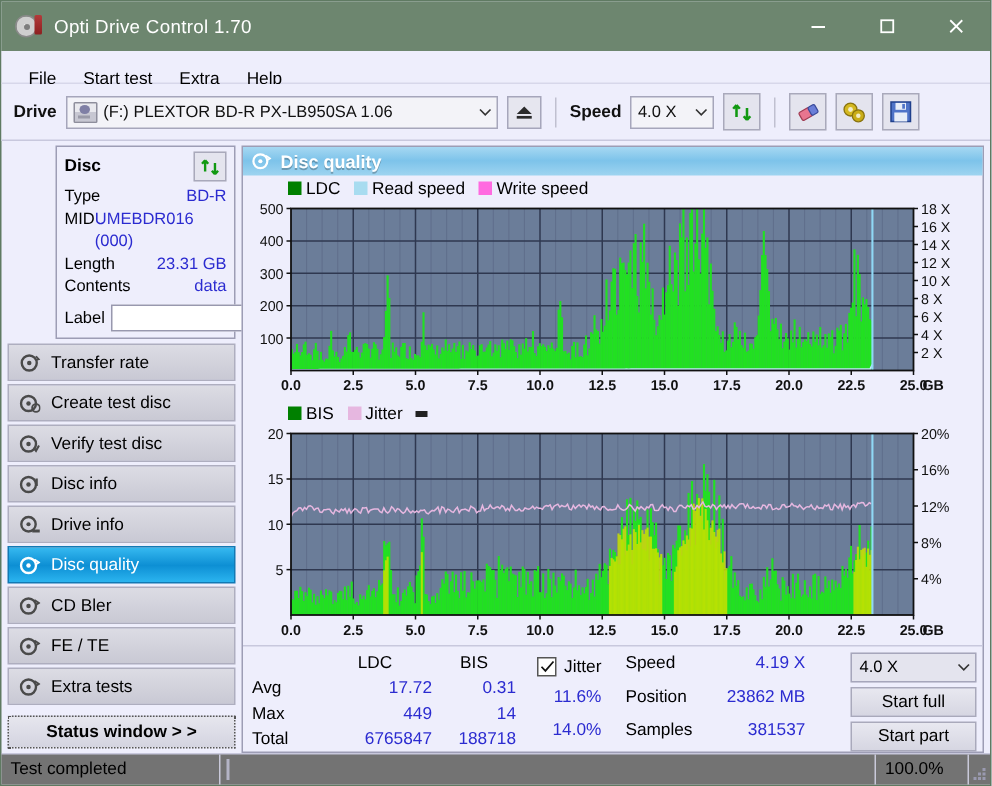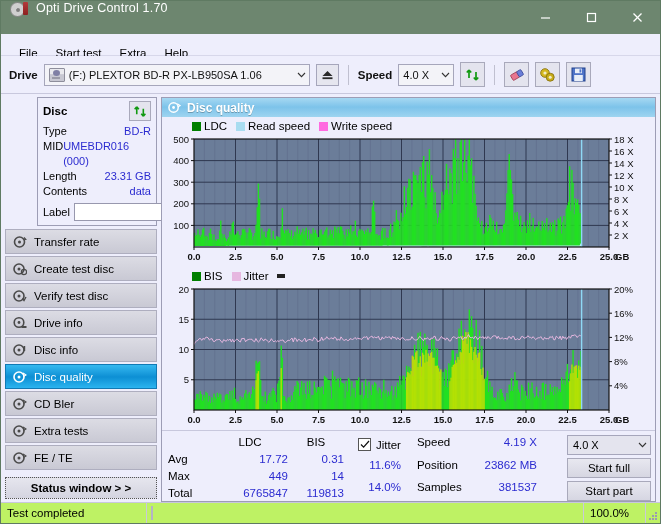--- a/index.html
+++ b/index.html
@@ -14,21 +14,21 @@
   .window {
     width: 661px; height: 524px;
     background: #eeeefc;
     border: 1px solid #5f7a62;
     display: flex; flex-direction: column;
     position: relative;
   }
   
   .titlebar {
     height: 33px; background: #6d866f;
-    display: flex; 
+    display: flex; align-items: center;
     flex: 0 0 33px;
     color: #ffffff;
   }
   .titlebar-icon {
     width: 18px; height: 18px; margin-left: 9px; margin-right: 8px;
     position: relative; flex: 0 0 18px;
   }
   .disc-glyph {
     width: 15px; height: 15px; border-radius: 50%;
     background: radial-gradient(circle at 50% 50%, #f2f2f2 0 18%, #cfcfcf 19% 100%);
@@ -65,21 +65,21 @@
     padding: 0 8px; background: #eeeefc;
     border-bottom: 1px solid #c8c8dd;
   }
   .tlabel { font-size: 11.5px; font-weight: bold; color: #111; }
   .combo {
     height: 22px; background: #f3f3f8; border: 1px solid #a6a6bb;
     display: flex; align-items: center; padding: 0 3px 0 4px;
     font-size: 11px; color: #111; position: relative;
   }
   .combo .chev { margin-left: auto; padding-left: 6px; color: #333; font-size: 9px; }
-  .drive-combo { width: 266px; }
+  .drive-combo { width: 288px; }
   .drive-icon {
     width: 16px; height: 14px; margin-right: 4px; flex: 0 0 16px;
     background: linear-gradient(180deg,#e9e9ee 0 45%, #c7c7d2 46% 100%);
     border: 1px solid #8e8e9c; border-radius: 1px; position: relative;
   }
   .drive-icon::before {
     content:""; position:absolute; left:2px; top:8px; width:8px; height:2px; background:#9a9aa8;
   }
   .drive-icon::after {
     content:""; position:absolute; left:3px; top:1px; width:7px; height:6px;
@@ -179,21 +179,21 @@
     display: flex; align-items: center; justify-content: center; font-size: 11.5px;
   }
   .rcombo {
     height: 20px; border: 1px solid #a6a6bb; background: #e4e4ee;
     display: flex; align-items: center; padding: 0 3px 0 5px; font-size: 11px;
   }
   .rcombo .chev { margin-left: auto; font-size: 9px; }
   
   .statusbar {
     height: 21px; flex: 0 0 21px; display: flex; align-items: stretch;
-    background: #bef264; border-top: 1px solid #c8c8dd; font-size: 11.5px;
+    background: #737373; border-top: 1px solid #c8c8dd; font-size: 11.5px;
   }
   .sb-cell { display: flex; align-items: center; padding: 0 6px; border-right: 1px solid #c9c9da; }
   .sb-text { width: 146px; }
   .sb-prog { flex: 1 1 auto; padding: 2px 3px; }
   .prog-outer { height: 100%; background: #e4e4ee; border: 1px solid #b4b4c6; }
   .prog-inner { height: 100%; background: #00a500; }
   .sb-pct { width: 62px; justify-content: flex-start; }
   .sb-time { width: 86px; justify-content: flex-end; }
   .grip { width: 14px; display:flex; align-items:flex-end; justify-content:flex-end; padding:0 2px 2px 0; }
 </style>
@@ -363,36 +363,36 @@
                 <circle cx="6" cy="7" r="5" fill="none" stroke="#4a4a4a" stroke-width="1.6"></circle>
                 <circle cx="6" cy="7" r="1.5" fill="#4a4a4a"></circle>
                 <path d="M9.5 9.5 L11 11.5 L13 8" stroke="#4a4a4a" stroke-width="1.4" fill="none"></path>
               </svg>
           </span>
           <span>Verify test disc</span>
         </div>
         <div class="nav-item">
           <span class="nav-icon">
             <svg width="14" height="14" viewBox="0 0 14 14">
+                <circle cx="6" cy="7" r="5" fill="none" stroke="#4a4a4a" stroke-width="1.6"></circle>
+                <circle cx="6" cy="7" r="1.5" fill="#4a4a4a"></circle>
+                <rect x="10.6" y="3" width="1.6" height="5" fill="#4a4a4a"></rect>
+              </svg>
+          </span>
+          <span>Disc info</span>
+        </div>
+        <div class="nav-item">
+          <span class="nav-icon">
+            <svg width="14" height="14" viewBox="0 0 14 14">
                 <circle cx="6" cy="6.5" r="4.8" fill="none" stroke="#4a4a4a" stroke-width="1.6"></circle>
                 <circle cx="6" cy="6.5" r="1.4" fill="#4a4a4a"></circle>
                 <rect x="8.5" y="10" width="5" height="2" fill="#4a4a4a"></rect>
               </svg>
           </span>
           <span>Drive info</span>
-        </div>
-        <div class="nav-item">
-          <span class="nav-icon">
-            <svg width="14" height="14" viewBox="0 0 14 14">
-                <circle cx="6" cy="7" r="5" fill="none" stroke="#4a4a4a" stroke-width="1.6"></circle>
-                <circle cx="6" cy="7" r="1.5" fill="#4a4a4a"></circle>
-                <rect x="10.6" y="3" width="1.6" height="5" fill="#4a4a4a"></rect>
-              </svg>
-          </span>
-          <span>Disc info</span>
         </div>
         <div class="nav-item active">
           <span class="nav-icon">
             <svg width="14" height="14" viewBox="0 0 14 14">
                 <circle cx="6" cy="7" r="5" fill="none" stroke="#ffffff" stroke-width="1.6"></circle>
                 <circle cx="6" cy="7" r="1.5" fill="#ffffff"></circle>
                 <path d="M10 3 L13 5 L10.5 6.5" stroke="#ffffff" stroke-width="1.2" fill="none"></path>
               </svg>
           </span>
           <span>Disc quality</span>
@@ -408,31 +408,31 @@
           <span>CD Bler</span>
         </div>
         <div class="nav-item">
           <span class="nav-icon">
             <svg width="14" height="14" viewBox="0 0 14 14">
                 <circle cx="6" cy="7" r="5" fill="none" stroke="#4a4a4a" stroke-width="1.6"></circle>
                 <circle cx="6" cy="7" r="1.5" fill="#4a4a4a"></circle>
                 <path d="M10 3 L13 5 L10.5 6.5" stroke="#4a4a4a" stroke-width="1.2" fill="none"></path>
               </svg>
           </span>
-          <span>Extra tests</span>
+          <span>FE / TE</span>
         </div>
         <div class="nav-item">
           <span class="nav-icon">
             <svg width="14" height="14" viewBox="0 0 14 14">
                 <circle cx="6" cy="7" r="5" fill="none" stroke="#4a4a4a" stroke-width="1.6"></circle>
                 <circle cx="6" cy="7" r="1.5" fill="#4a4a4a"></circle>
                 <path d="M10 3 L13 5 L10.5 6.5" stroke="#4a4a4a" stroke-width="1.2" fill="none"></path>
               </svg>
           </span>
-          <span>FE / TE</span>
+          <span>Extra tests</span>
         </div>
       </div>
 
       <div class="sidebar-spacer"></div>
       <div class="status-window-btn">Status window &gt; &gt;</div>
     </div>
 
     <div class="main">
       <div class="main-head">
         <span style="display:flex;">
@@ -1429,21 +1429,21 @@
           <div>Avg</div>
           <div class="sg-v">17.72</div>
           <div class="sg-v">0.31</div>
 
           <div>Max</div>
           <div class="sg-v">449</div>
           <div class="sg-v">14</div>
 
           <div>Total</div>
           <div class="sg-v">6765847</div>
-          <div class="sg-v">119813</div>
+          <div class="sg-v">188718</div>
         </div>
 
         <div class="jitter-col">
           <div class="jitter-head">
             <span class="jitter-check">
               <svg width="10" height="9" viewBox="0 0 10 9">
                   <polyline points="1,4.5 3.6,7.2 9,1" fill="none" stroke="#111" stroke-width="1.2"></polyline>
                 </svg>
             </span>
             <span>Jitter</span>

